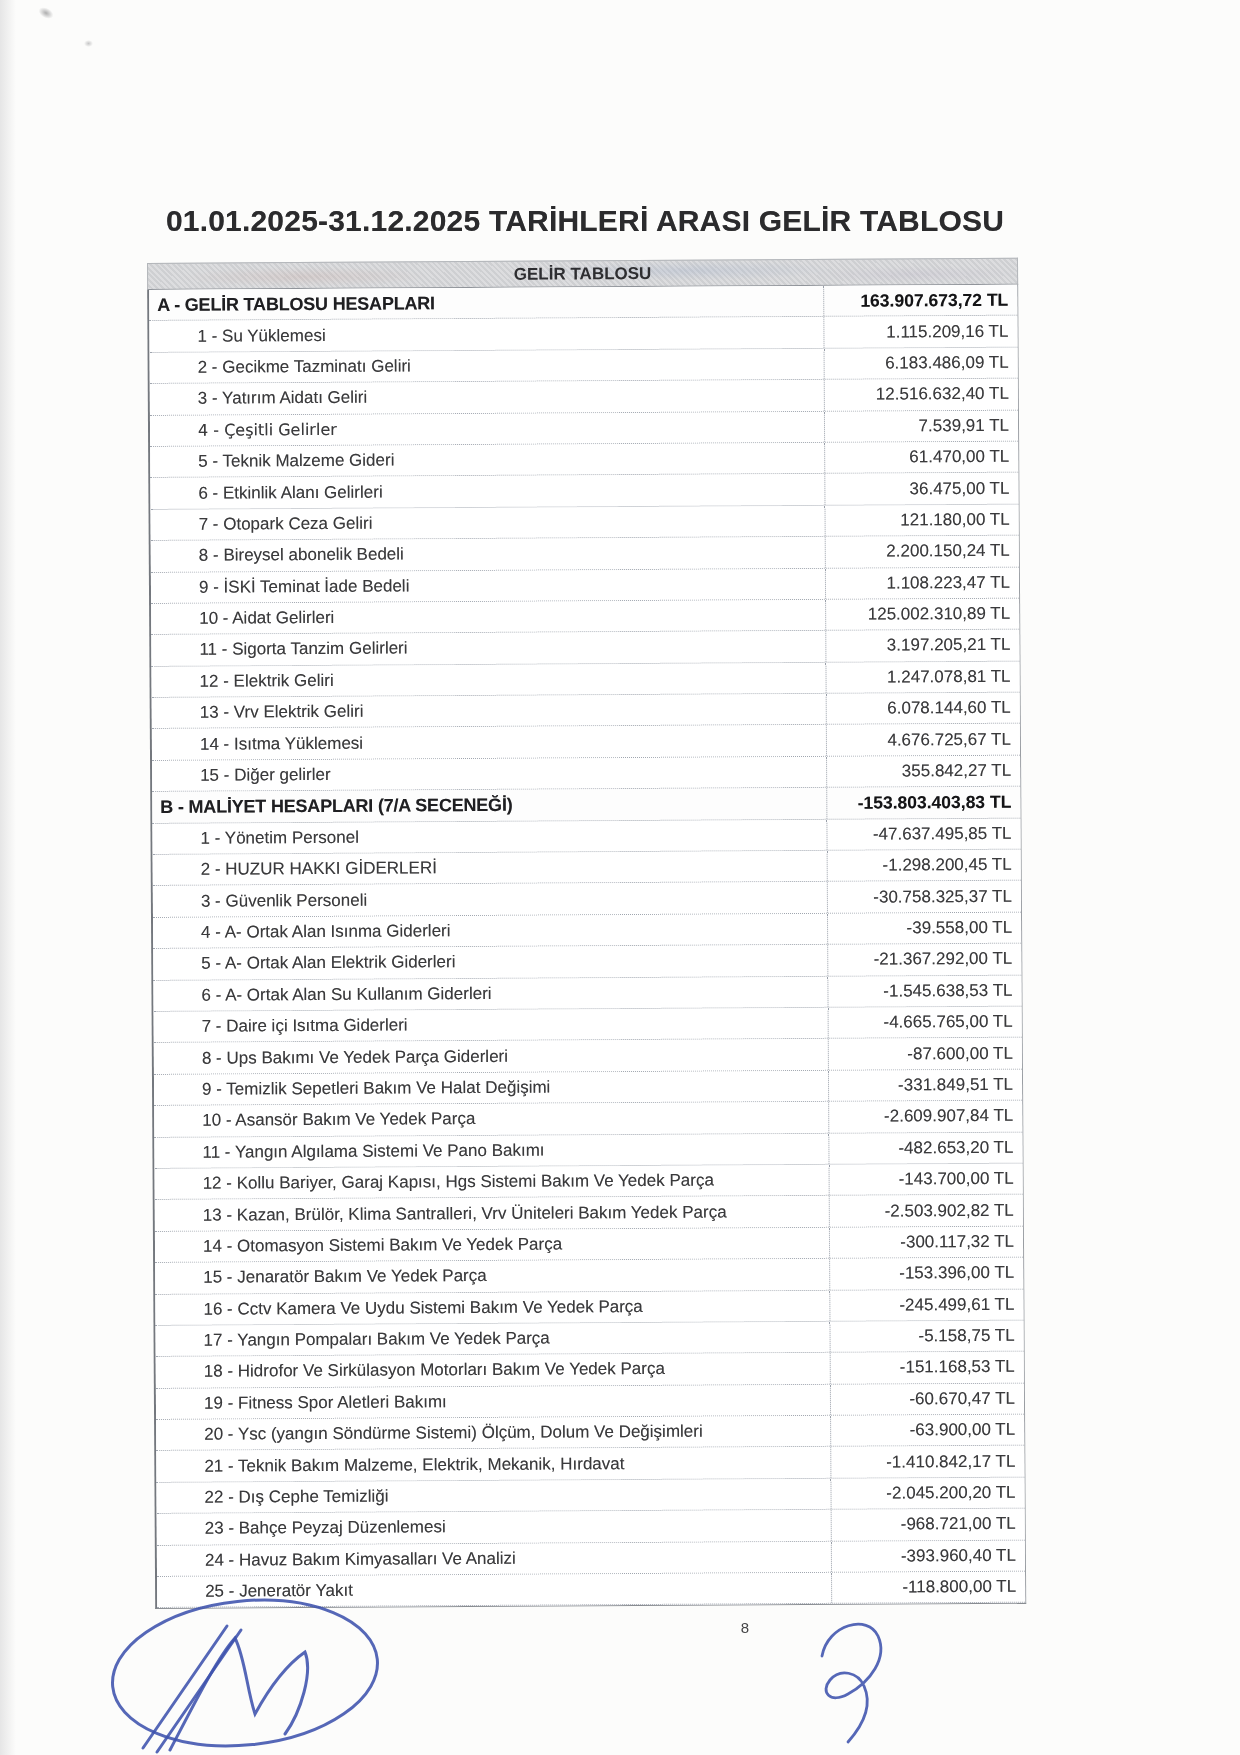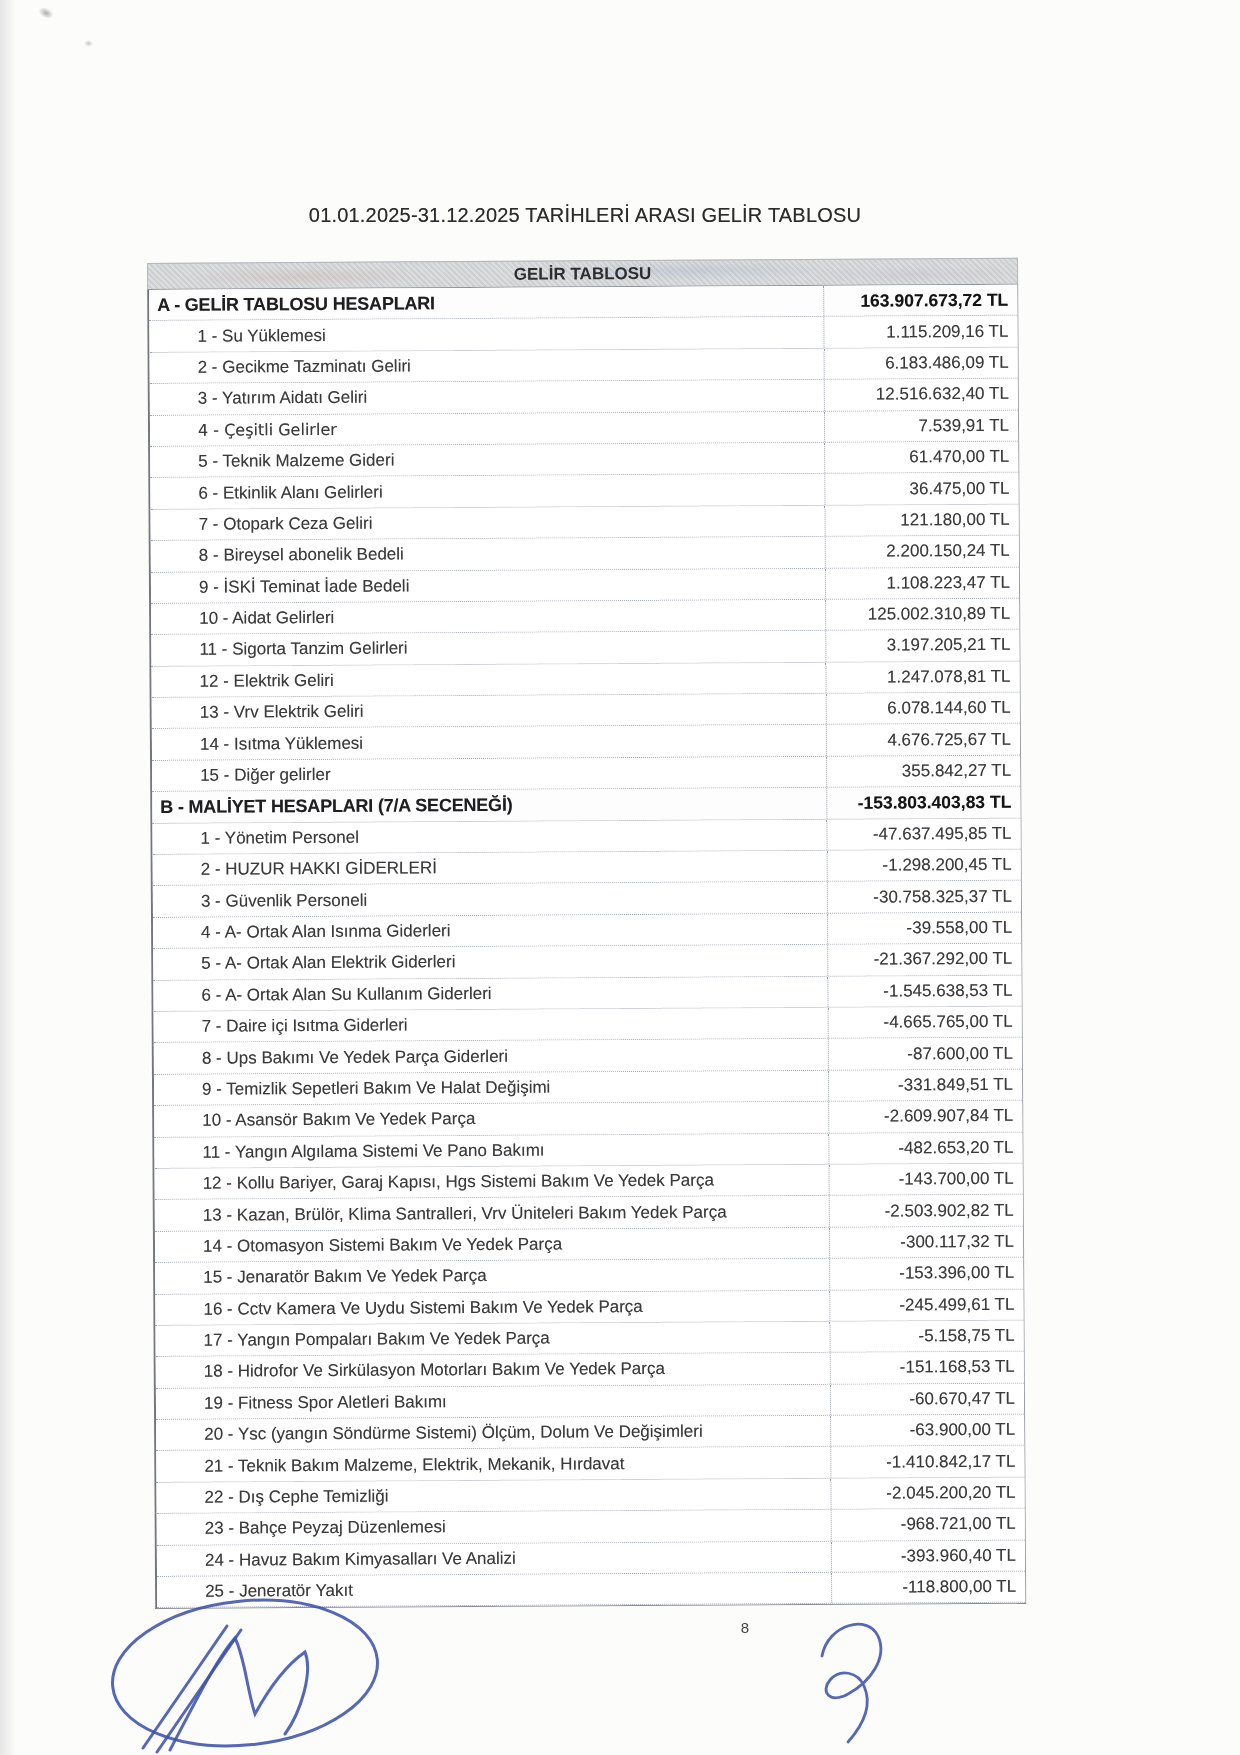--- a/index.html
+++ b/index.html
@@ -14,21 +14,21 @@
   
   .edge-shade{position:absolute;left:0;top:0;width:16px;height:100%;
     background:linear-gradient(90deg,rgba(150,150,155,.22),rgba(150,150,155,0));}
   .smudge-a{position:absolute;left:38px;top:8px;width:16px;height:10px;border-radius:50%;
     background:radial-gradient(rgba(110,110,112,.55),rgba(110,110,112,0) 70%);transform:rotate(28deg);}
   .smudge-b{position:absolute;left:84px;top:40px;width:9px;height:7px;border-radius:50%;
     background:radial-gradient(rgba(120,120,122,.4),rgba(120,120,122,0) 70%);}
 
   .doc-title{
     position:absolute;top:204px;left:0;width:1170px;
-    text-align:center;font-size:20px;font-weight:normal;color:#2b2b2d;
+    text-align:center;font-size:30px;font-weight:bold;color:#2b2b2d;
     letter-spacing:.2px;
     text-shadow:0 0 .5px rgba(0,0,0,.45);
   }
 
   .table-wrap{
     position:absolute;left:147px;top:263px;width:871px;
     transform:rotate(-0.35deg);transform-origin:0 0;
   }
   .band{
     height:27px;

